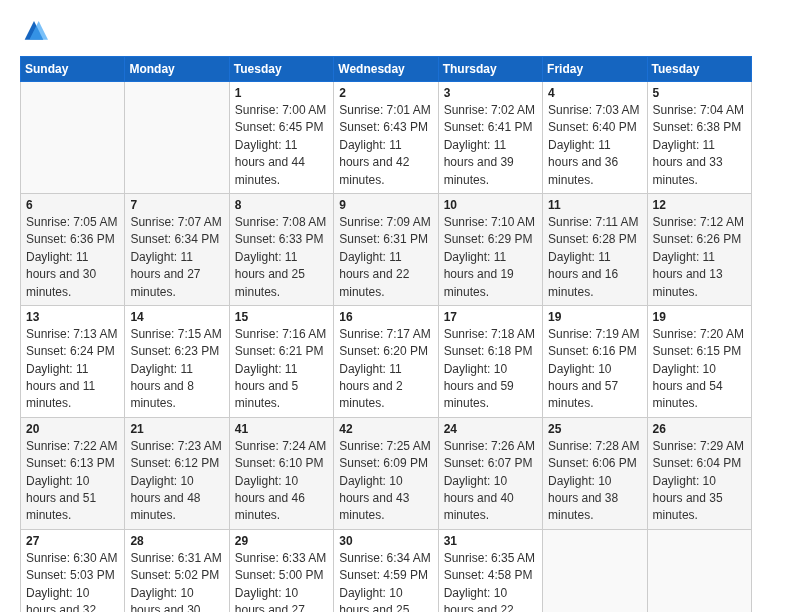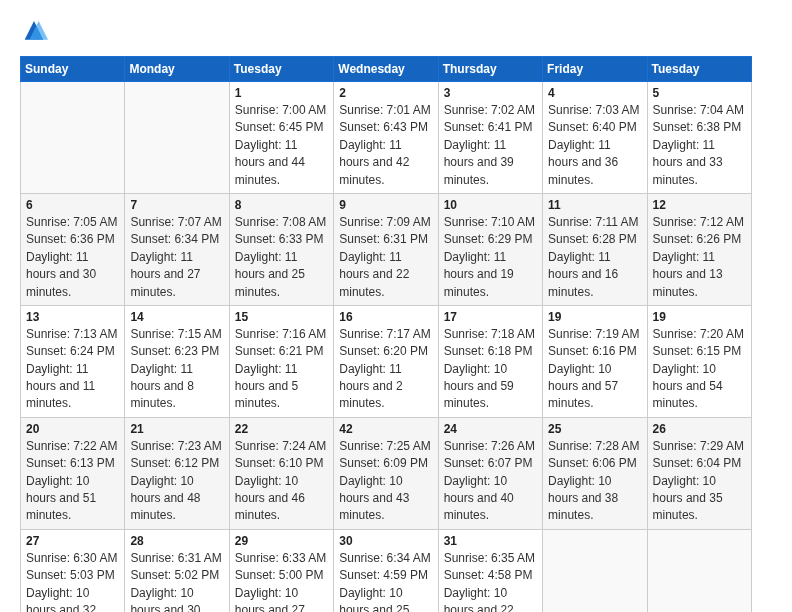--- a/index.html
+++ b/index.html
@@ -216,21 +216,21 @@
         <tr>
           <td>
             <span class="day-num">20</span>
             <div class="cell-info">Sunrise: 7:22 AM<br>Sunset: 6:13 PM<br>Daylight: 10 hours and 51 minutes.</div>
           </td>
           <td>
             <span class="day-num">21</span>
             <div class="cell-info">Sunrise: 7:23 AM<br>Sunset: 6:12 PM<br>Daylight: 10 hours and 48 minutes.</div>
           </td>
           <td>
-            <span class="day-num">22</span>
+            <span class="day-num">41</span>
             <div class="cell-info">Sunrise: 7:24 AM<br>Sunset: 6:10 PM<br>Daylight: 10 hours and 46 minutes.</div>
           </td>
           <td>
             <span class="day-num">42</span>
             <div class="cell-info">Sunrise: 7:25 AM<br>Sunset: 6:09 PM<br>Daylight: 10 hours and 43 minutes.</div>
           </td>
           <td>
             <span class="day-num">24</span>
             <div class="cell-info">Sunrise: 7:26 AM<br>Sunset: 6:07 PM<br>Daylight: 10 hours and 40 minutes.</div>
           </td>

